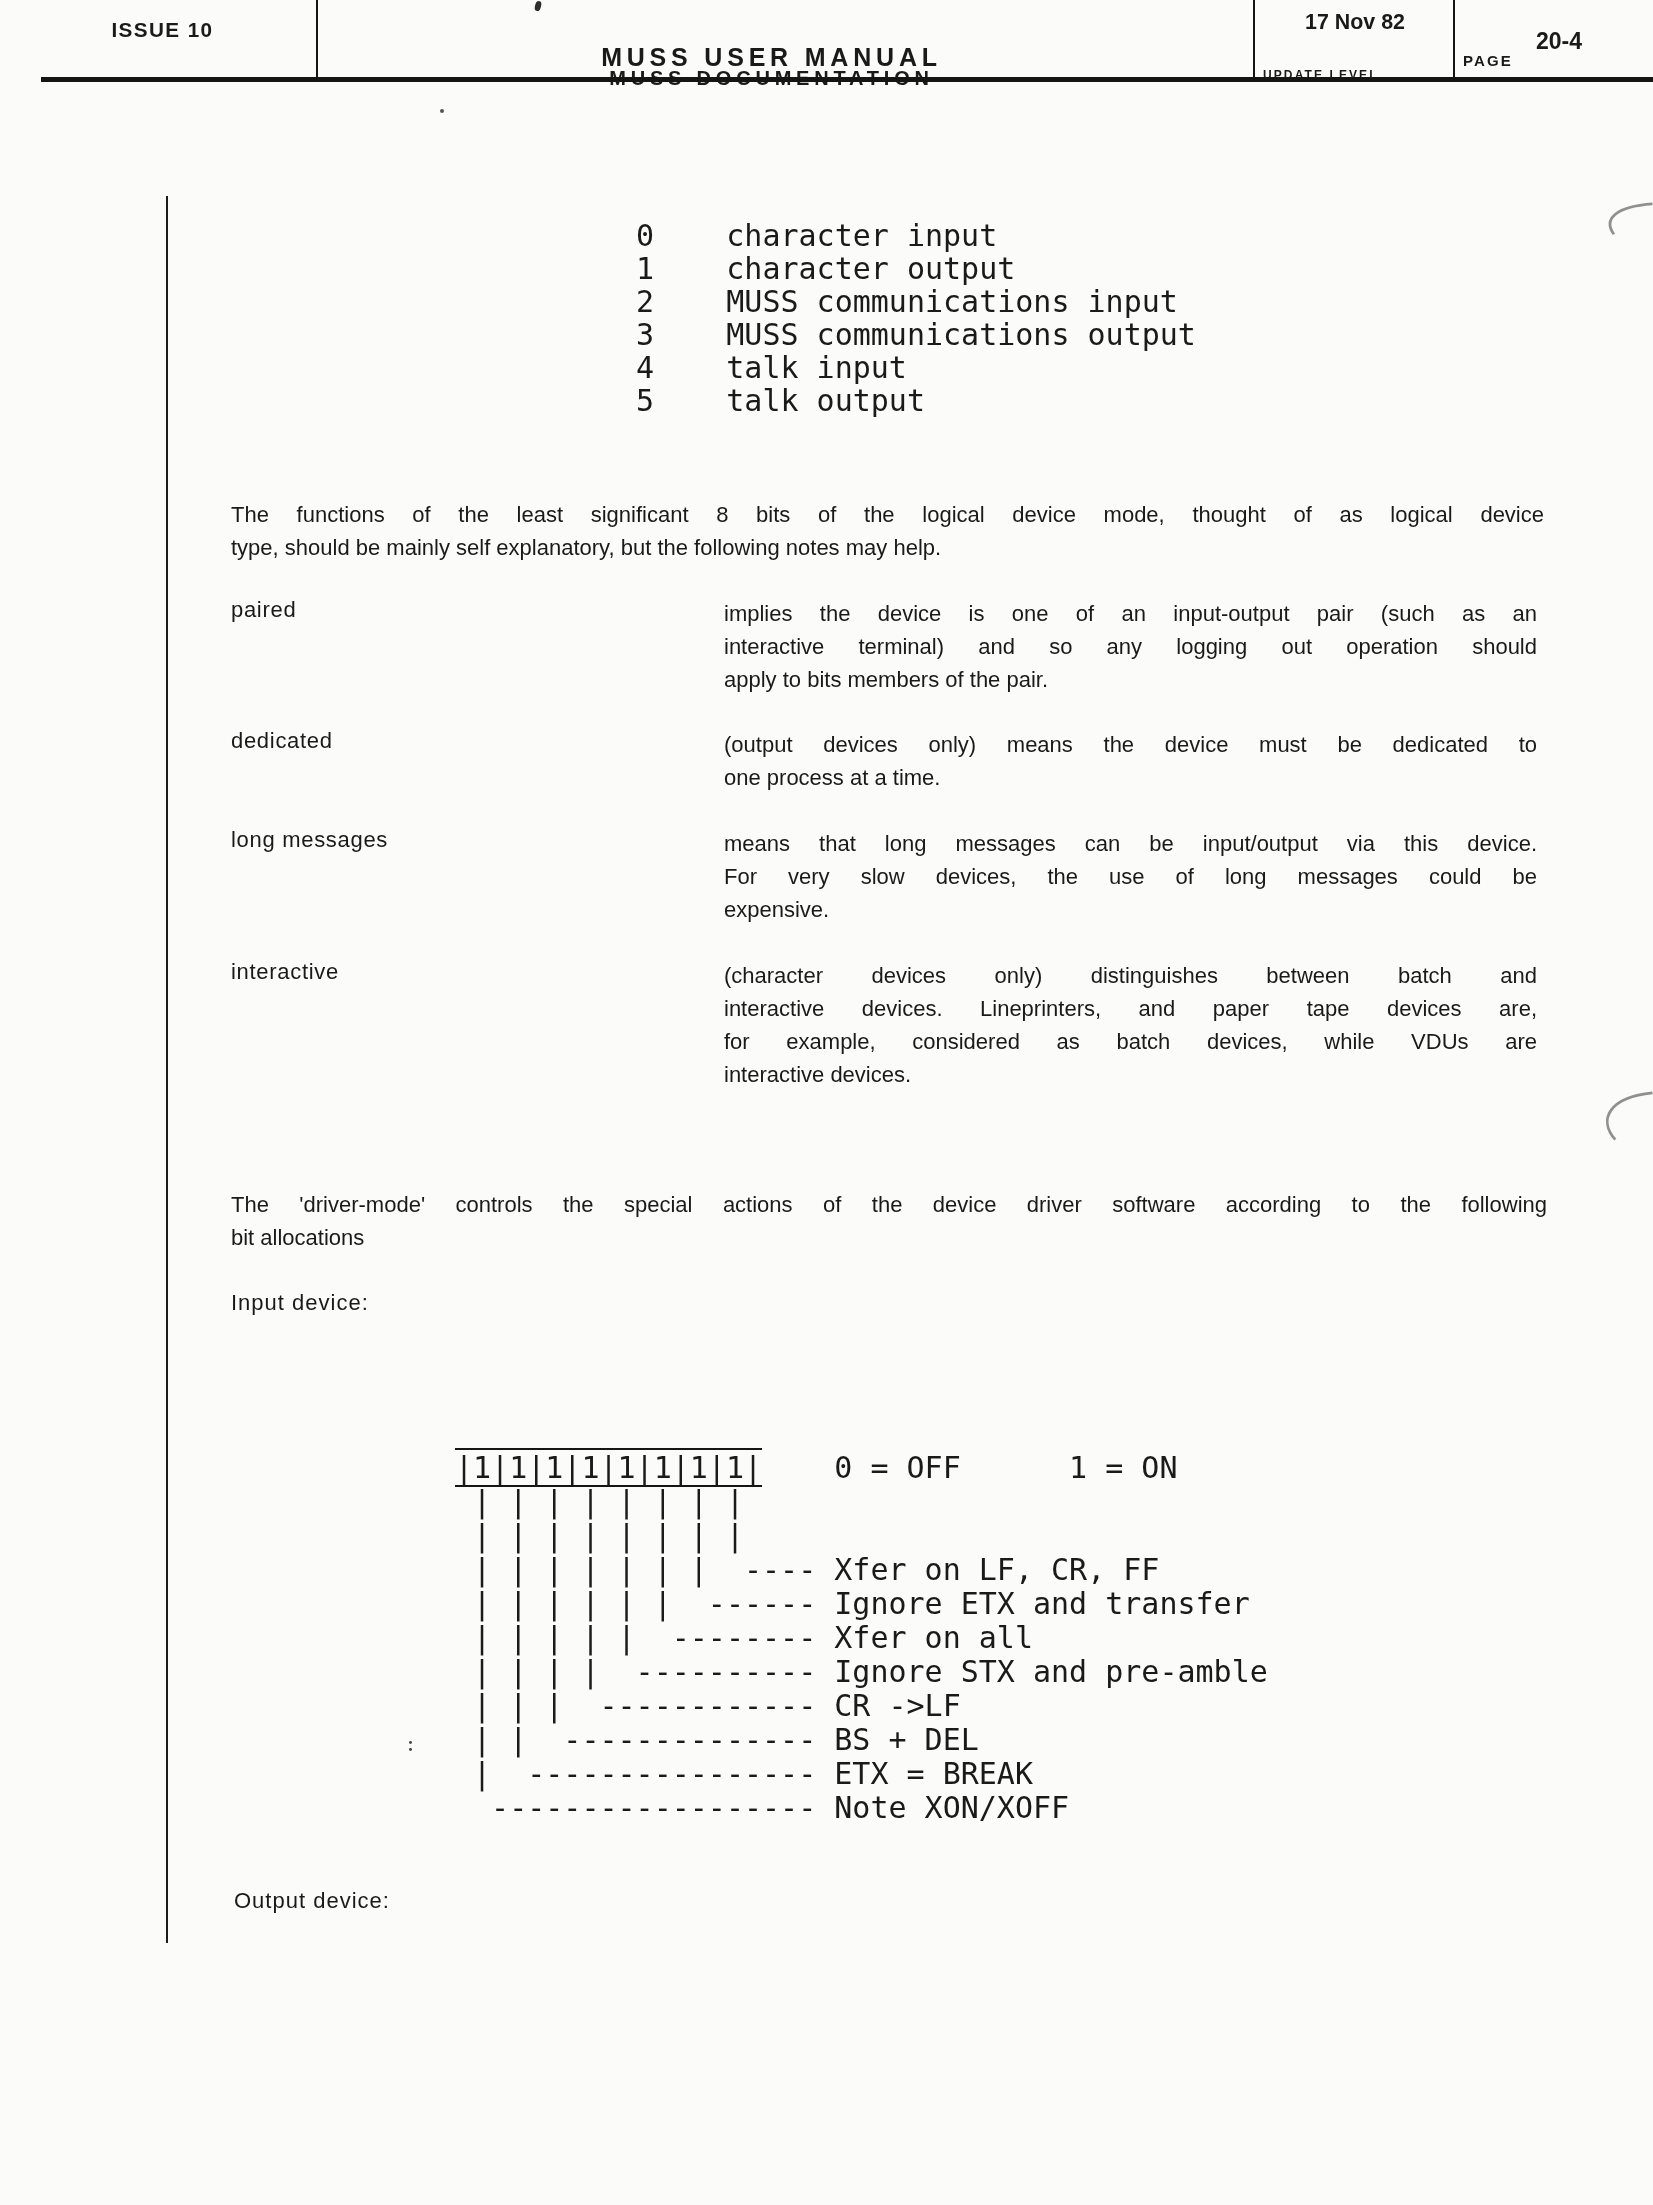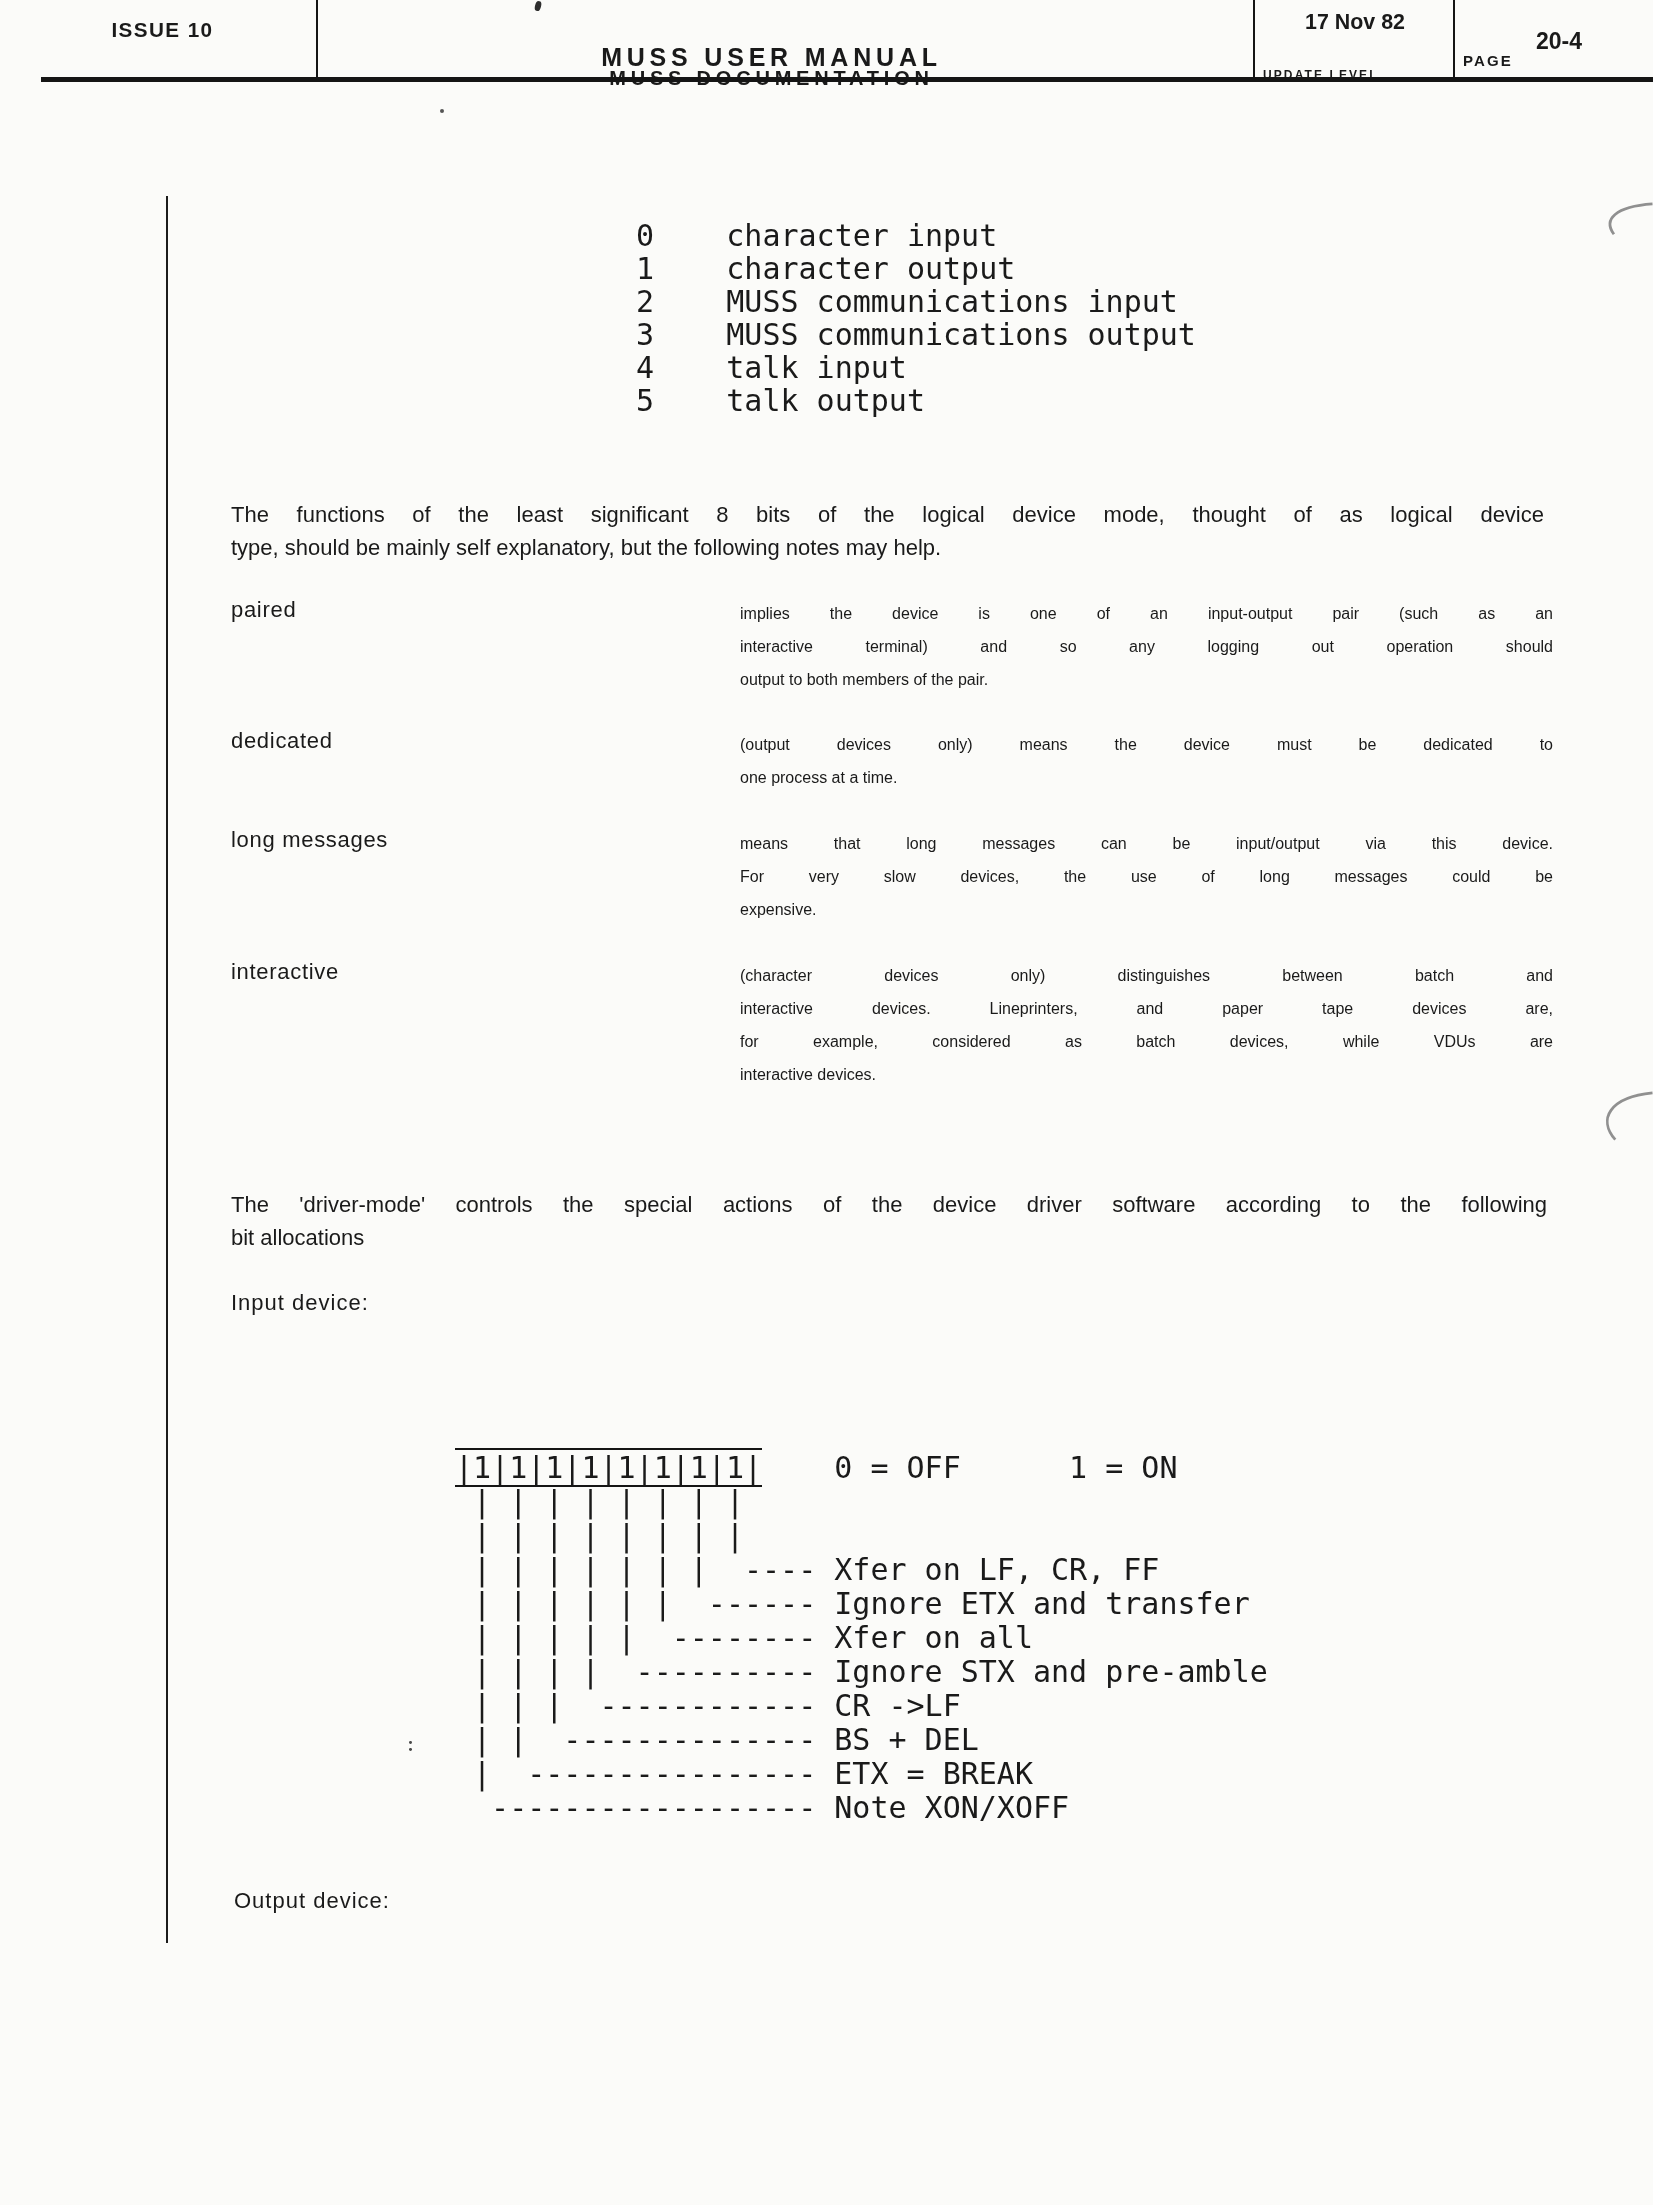--- a/index.html
+++ b/index.html
@@ -20,21 +20,21 @@
   .hd-pagecap{left:1463px;top:52px;font-size:15px;font-weight:bold;letter-spacing:2.1px;}
 
   
   .vrule{left:166px;top:196px;width:2.1px;height:1747px;background:#1c1c1c;}
   .devlist{left:620px;top:203px;font-size:30px;line-height:33px;font-family:"DejaVu Sans Mono",monospace;}
   .para{font-size:22px;line-height:33px;}
   .intro{left:231px;top:498px;width:1313px;}
   .driver{left:231px;top:1188px;width:1316px;}
   .jl{text-align:justify;text-align-last:justify;}
   .term{left:231px;font-size:22px;letter-spacing:0.7px;}
-  .deftext{left:740px;width:813px;font-size:16px;line-height:33px;}
+  .deftext{left:724px;width:813px;font-size:22px;line-height:33px;}
   .d0{top:597px;} .d1{top:728px;} .d2{top:827px;} .d3{top:959px;}
   .cap{font-size:22px;letter-spacing:1px;}
   .cap-in{left:231px;top:1290px;}
   .cap-out{left:234px;top:1888px;}
 
   
   #diagram{left:455px;top:1451px;font-family:"DejaVu Sans Mono",monospace;
            font-size:30px;line-height:34px;white-space:pre;}
   .reg{border-top:2.8px solid #151515;border-bottom:2.8px solid #151515;}
 
@@ -74,21 +74,21 @@
 
   <div class="abs para intro">
       <div class="jl">The functions of the least significant 8 bits of the logical device mode, thought of as logical device</div>
       <div>type, should be mainly self explanatory, but the following notes may help.</div>
     </div>
 
   <div class="abs term d0">paired</div>
   <div class="abs deftext d0">
       <div class="jl">implies the device is one of an input-output pair (such as an</div>
       <div class="jl">interactive terminal) and so any logging out operation should</div>
-      <div>output to both members of the pair.</div>
+      <div>apply to bits members of the pair.</div>
     </div>
 
   <div class="abs term d1">dedicated</div>
   <div class="abs deftext d1">
       <div class="jl">(output devices only) means the device must be dedicated to</div>
       <div>one process at a time.</div>
     </div>
 
   <div class="abs term d2">long messages</div>
   <div class="abs deftext d2">

